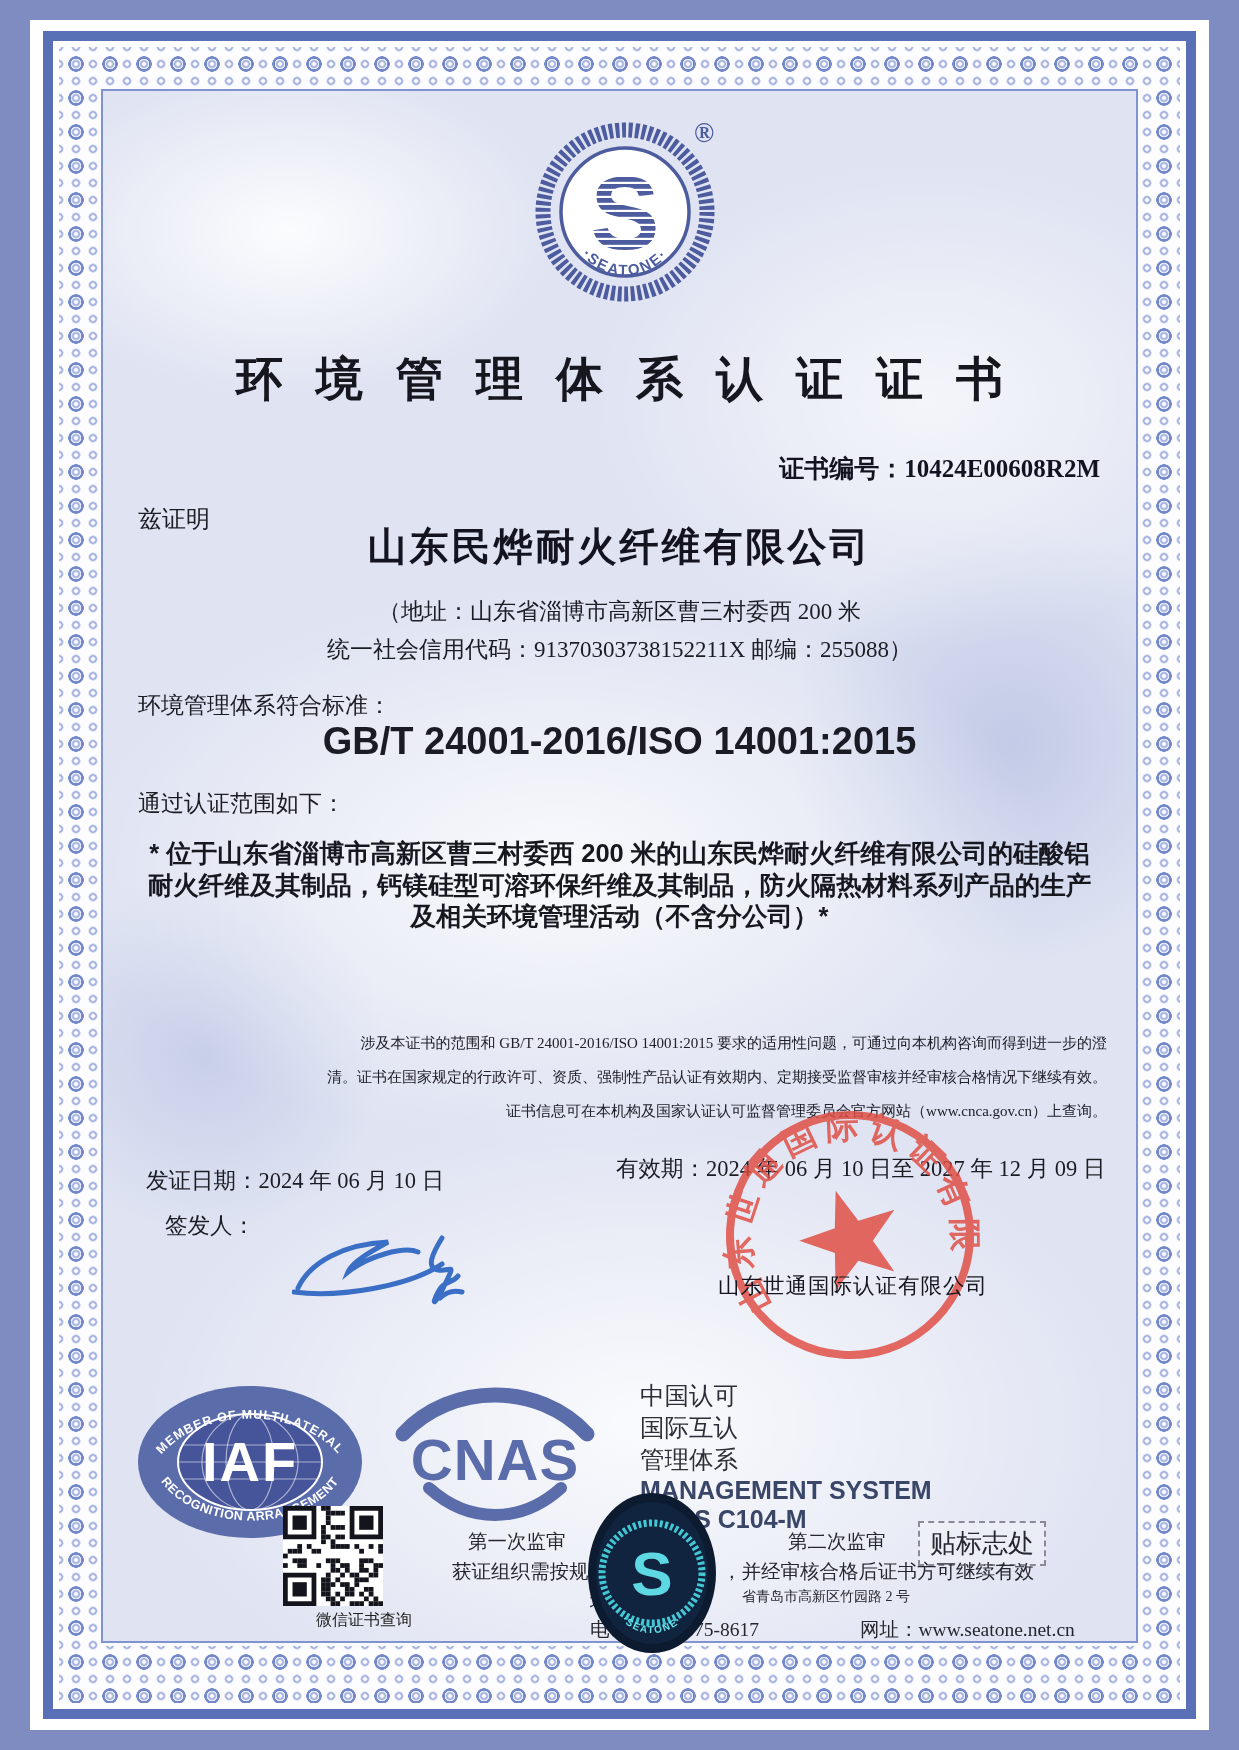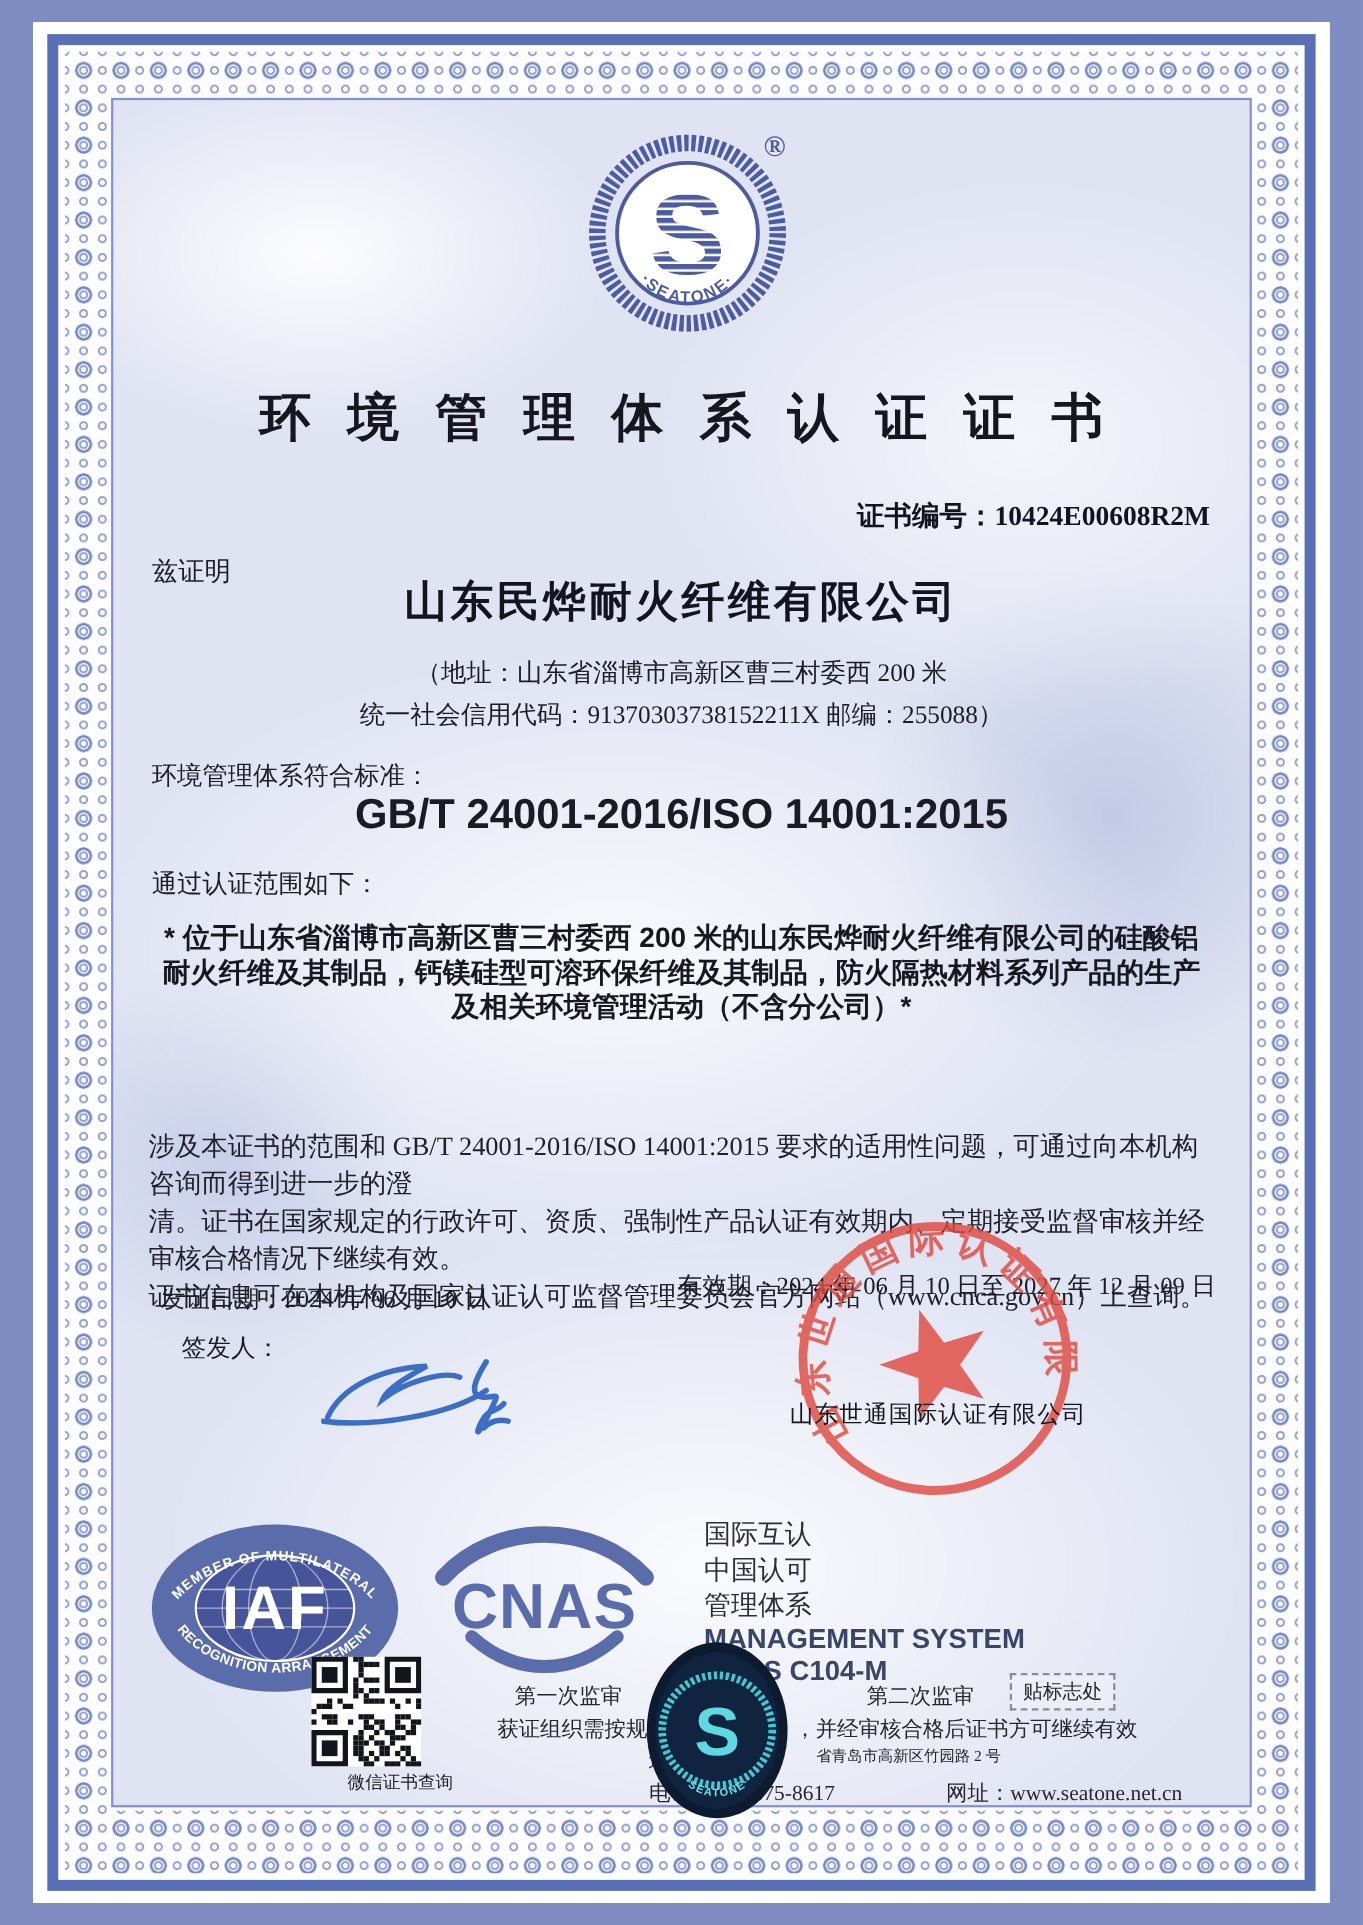--- a/index.html
+++ b/index.html
@@ -39,32 +39,32 @@
   .title{top:348px;font-size:47px;font-weight:bold;letter-spacing:33px;padding-left:33px;color:#16161e;}
   .certno{top:452px;right:139px;font-size:25px;font-weight:bold;color:#121220;}
   .certify{left:138px;top:503px;font-size:24px;}
   .company{top:520px;font-size:39px;font-weight:bold;letter-spacing:3px;font-family:"Liberation Sans","DejaVu Sans",sans-serif;color:#141420;}
   .addr1{top:596px;font-size:23px;}
   .addr2{top:634px;font-size:23px;}
   .stdlabel{left:138px;top:690px;font-size:23px;}
   .standard{top:720px;font-size:38px;font-weight:600;font-family:"Liberation Sans","DejaVu Sans",sans-serif;color:#1b1b26;}
   .scopelabel{left:138px;top:788px;font-size:23px;text-align:right;}
   .scope{top:838px;font-size:25.5px;font-weight:bold;line-height:31.5px;font-family:"Liberation Sans","DejaVu Sans",sans-serif;color:#17171f;}
-  .notes{left:135px;width:972px;top:1026px;font-size:24px;line-height:34px;color:#20202a;}
+  .notes{left:135px;width:972px;top:1026px;font-size:15px;line-height:34px;color:#20202a;text-align:right;}
   .d-issue{left:146px;top:1165px;font-size:22.5px;}
   .d-valid{left:616px;top:1153px;font-size:22.5px;}
   .signer{left:146px;top:1210px;font-size:22.5px;margin-left:19px;}
   .issuer-black{left:718px;top:1271px;font-size:21.5px;letter-spacing:1px;color:#15151d;z-index:6;}
   .accr-block{left:640px;top:1380px;z-index:3;}
   .accr-block .cn{font-size:24.5px;line-height:32px;font-family:"Liberation Sans","DejaVu Sans",sans-serif;color:#2e2e3a;}
   .accr-block .en{font-size:25px;line-height:29px;font-weight:bold;font-family:"Liberation Sans","DejaVu Sans",sans-serif;color:#3a4668;}
   .qr-caption{left:262px;top:1610px;width:150px;text-align:right;font-size:16px;color:#222;}
   .audit1{left:468px;top:1528px;font-size:19.5px;color:#26262e;}
   .audit2{left:788px;top:1528px;font-size:19.5px;color:#26262e;}
-  .markbox{left:918px;top:1521px;font-size:18px;color:#26262e;border:2px dashed #8a8a98;padding:3px 10px;background:rgba(255,255,255,.25);}
+  .markbox{left:918px;top:1521px;font-size:26px;color:#26262e;border:2px dashed #8a8a98;padding:3px 10px;background:rgba(255,255,255,.25);}
   .fnote-l{left:452px;top:1558px;font-size:19.5px;color:#26262e;}
   .fnote-r{left:722px;top:1558px;font-size:19.5px;color:#26262e;}
   .faddr-l{left:590px;top:1588px;font-size:19.5px;color:#26262e;}
   .faddr-r{left:742px;top:1588px;font-size:14px;color:#26262e;}
   .fphone{left:590px;top:1616px;font-size:19.5px;color:#26262e;}
   .fweb{left:860px;top:1616px;font-size:19.5px;color:#26262e;}
   .reg{left:694px;top:118px;font-size:27px;color:#4d5c9e;font-weight:bold;z-index:4;}
   svg text{font-family:"Liberation Sans","DejaVu Sans",sans-serif;}
   .z3{z-index:3;} .z5{z-index:5;} .z7{z-index:7;}
 </style>
@@ -183,22 +183,22 @@
     </text>
   </svg>
 
   <svg class="abs z3" style="left:395px;top:1386px" width="200" height="136" viewBox="0 0 200 136">
     <path d="M 8,48 C 56,-4 144,-4 192,48" fill="none" stroke="#5b6cab" stroke-width="15" stroke-linecap="round"></path>
     <text x="100" y="94" text-anchor="middle" font-size="58" font-weight="bold" fill="#5b6cab" letter-spacing="1">CNAS</text>
     <path d="M 34,102 C 74,138 126,138 166,102" fill="none" stroke="#5b6cab" stroke-width="12" stroke-linecap="round"></path>
   </svg>
 
   <div class="abs accr-block">
+    <div class="cn">中国认可</div>
     <div class="cn">国际互认</div>
-    <div class="cn">中国认可</div>
     <div class="cn">管理体系</div>
     <div class="en">MANAGEMENT SYSTEM</div>
     <div class="en">CNAS C104-M</div>
   </div>
 
   <svg class="abs z3" style="left:283px;top:1506px" width="100" height="100" viewBox="0 0 21 21">
     <rect x="0" y="0" width="21" height="21" fill="#ffffff"></rect>
     <g id="qr-mods" fill="#14141c">
         <rect x="8" y="0" width="1" height="1"></rect>
         <rect x="9" y="0" width="1" height="1"></rect>

